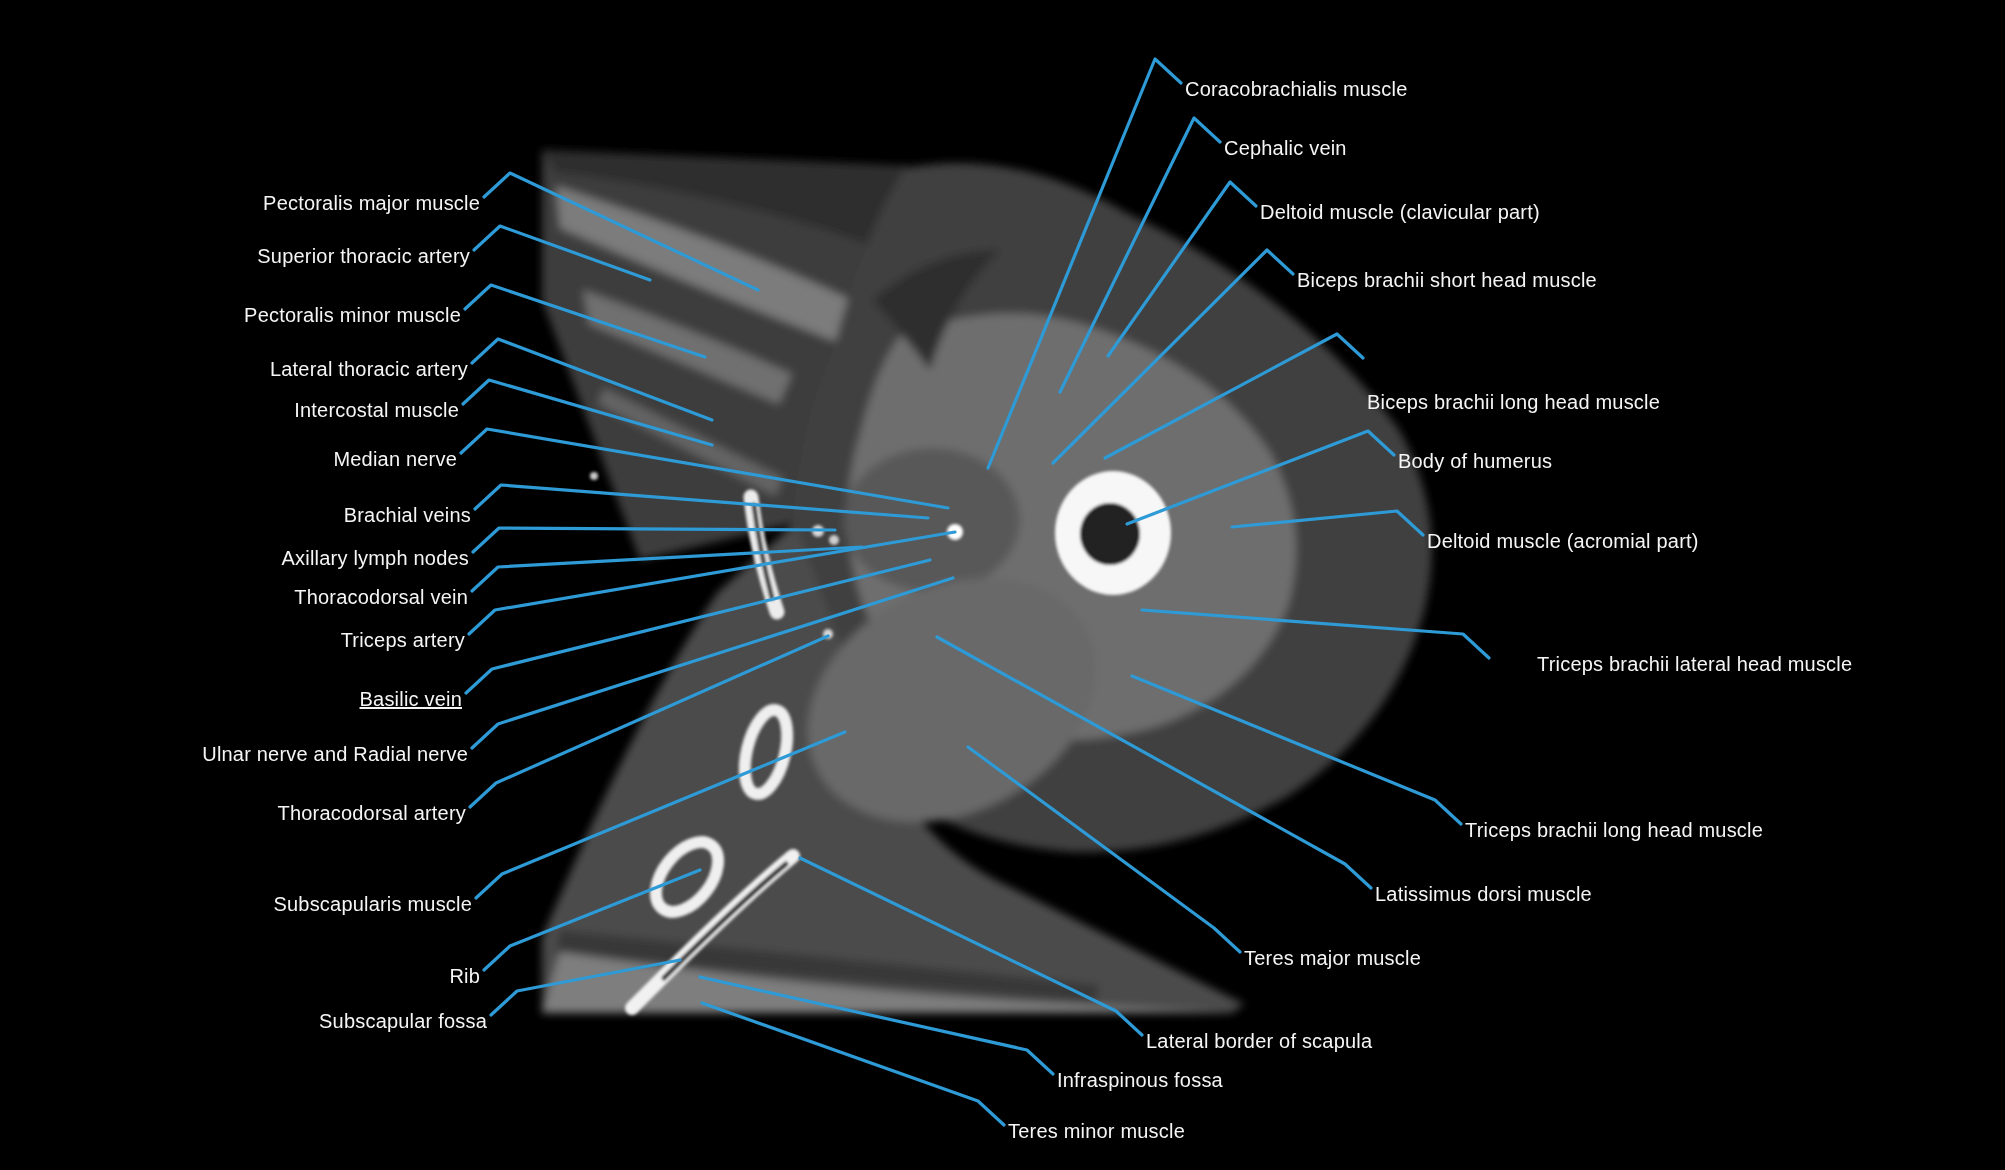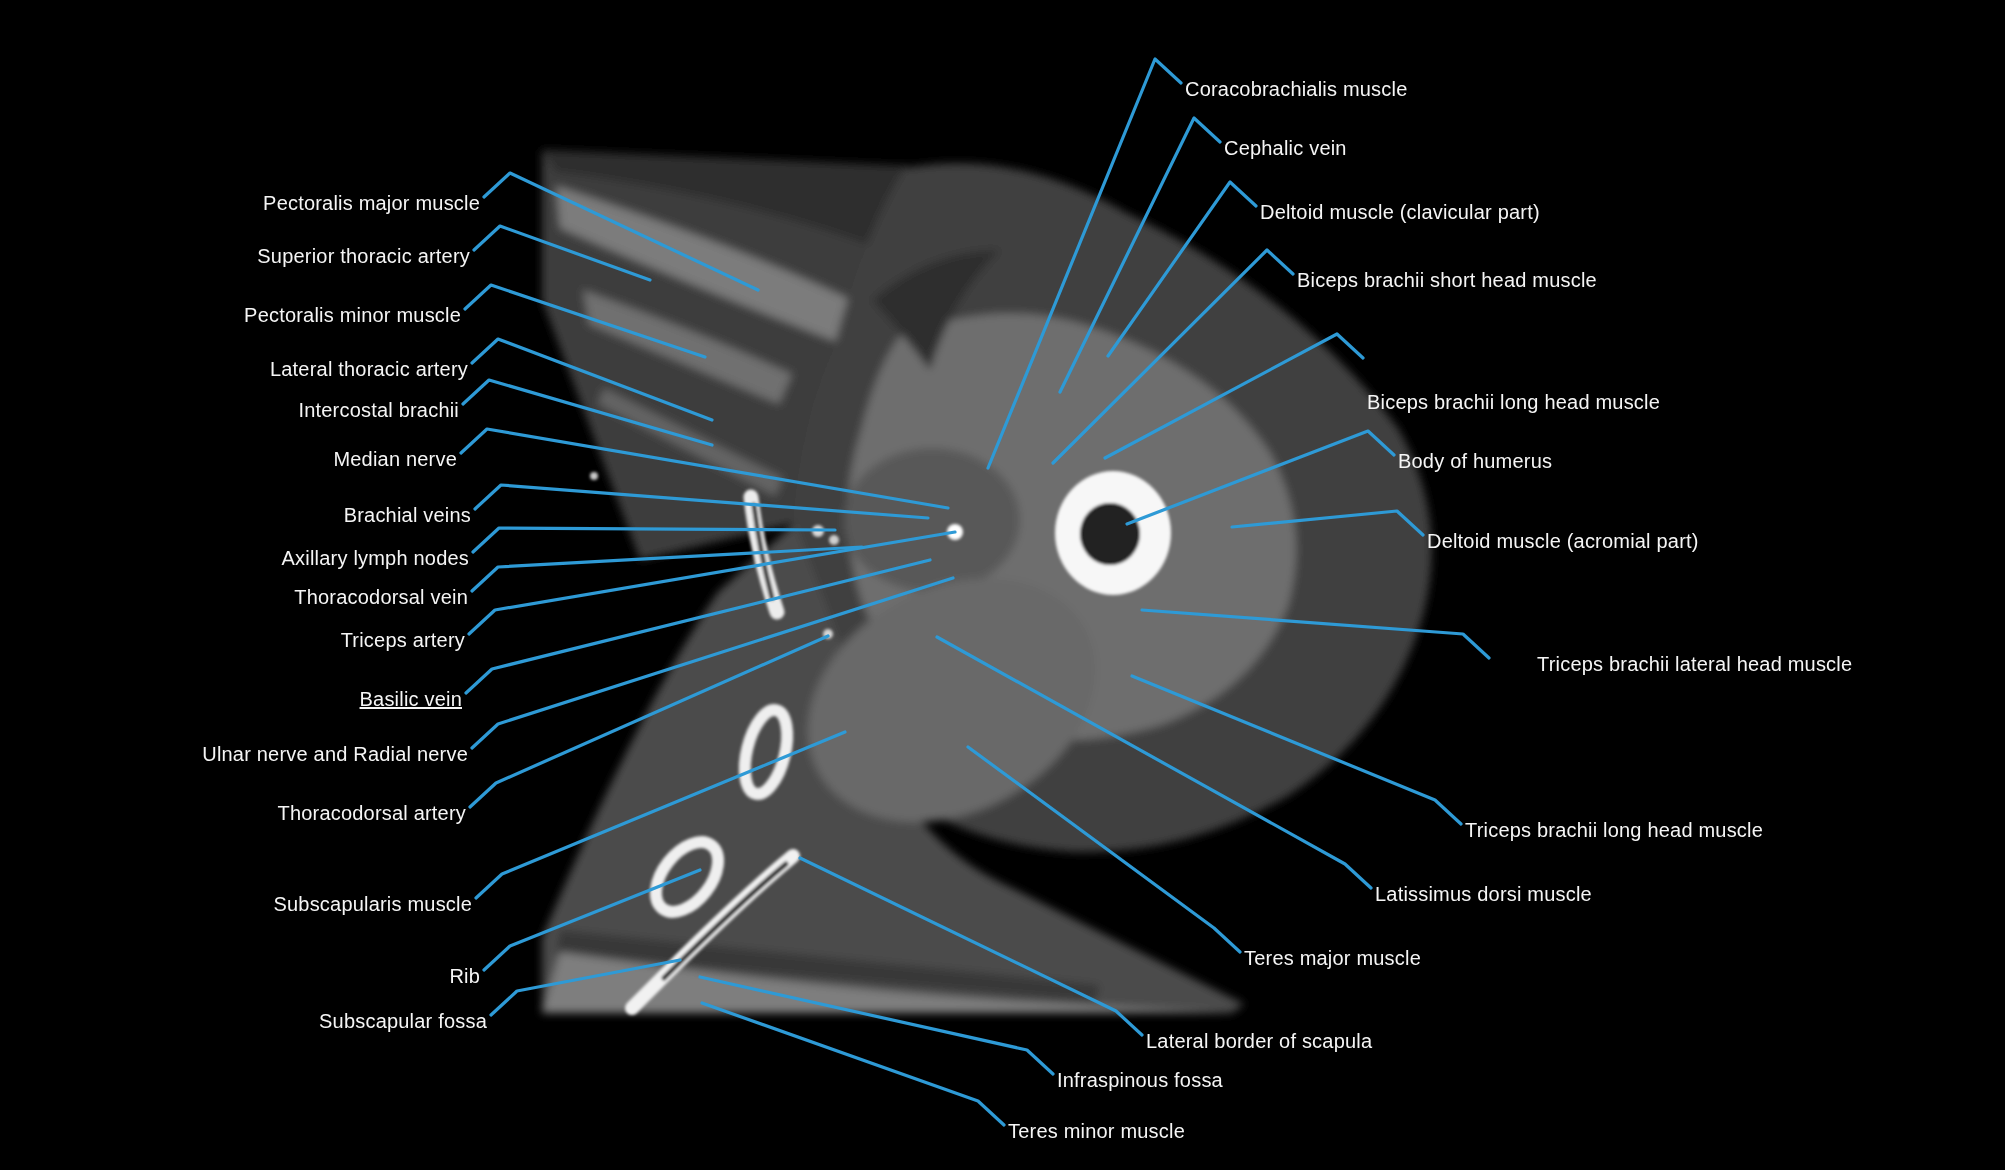--- a/index.html
+++ b/index.html
@@ -104,21 +104,21 @@
       <polyline points="1142,1035 1116,1011 800,858" fill="none" stroke="#2e9ad6" stroke-width="3.2" stroke-linejoin="round" stroke-linecap="round"></polyline>
       <polyline points="1053,1074 1027,1050 700,977" fill="none" stroke="#2e9ad6" stroke-width="3.2" stroke-linejoin="round" stroke-linecap="round"></polyline>
       <polyline points="1004,1125 978,1101 702,1003" fill="none" stroke="#2e9ad6" stroke-width="3.2" stroke-linejoin="round" stroke-linecap="round"></polyline>
     </svg>
 
   <div id="labels">
       <div class="anatomy-label align-right" style="top: 186px; color: rgb(245, 245, 245); right: 1525px;">Pectoralis major muscle</div>
       <div class="anatomy-label align-right" style="top: 239px; color: rgb(245, 245, 245); right: 1535px;">Superior thoracic artery</div>
       <div class="anatomy-label align-right" style="top: 298px; color: rgb(245, 245, 245); right: 1544px;">Pectoralis minor muscle</div>
       <div class="anatomy-label align-right" style="top: 352px; color: rgb(245, 245, 245); right: 1537px;">Lateral thoracic artery</div>
-      <div class="anatomy-label align-right" style="top: 393px; color: rgb(245, 245, 245); right: 1546px;">Intercostal brachii</div>
+      <div class="anatomy-label align-right" style="top: 393px; color: rgb(245, 245, 245); right: 1546px;">Intercostal muscle</div>
       <div class="anatomy-label align-right" style="top: 442px; color: rgb(245, 245, 245); right: 1548px;">Median nerve</div>
       <div class="anatomy-label align-right" style="top: 498px; color: rgb(245, 245, 245); right: 1534px;">Brachial veins</div>
       <div class="anatomy-label align-right" style="top: 541px; color: rgb(245, 245, 245); right: 1536px; margin-left: 33px;">Axillary lymph nodes</div>
       <div class="anatomy-label align-right" style="top: 580px; color: rgb(245, 245, 245); right: 1537px;">Thoracodorsal vein</div>
       <div class="anatomy-label align-right" style="top: 623px; color: rgb(245, 245, 245); right: 1540px;">Triceps artery</div>
       <div class="anatomy-label align-right" style="top: 682px; color: rgb(245, 245, 245); right: 1543px; text-decoration: underline;">Basilic vein</div>
       <div class="anatomy-label align-right" style="top: 737px; color: rgb(245, 245, 245); right: 1537px;">Ulnar nerve and Radial nerve</div>
       <div class="anatomy-label align-right" style="top: 796px; color: rgb(245, 245, 245); right: 1539px;">Thoracodorsal artery</div>
       <div class="anatomy-label align-right" style="top: 887px; color: rgb(245, 245, 245); right: 1533px;">Subscapularis muscle</div>
       <div class="anatomy-label align-right" style="top: 959px; color: rgb(245, 245, 245); right: 1525px;">Rib</div>

